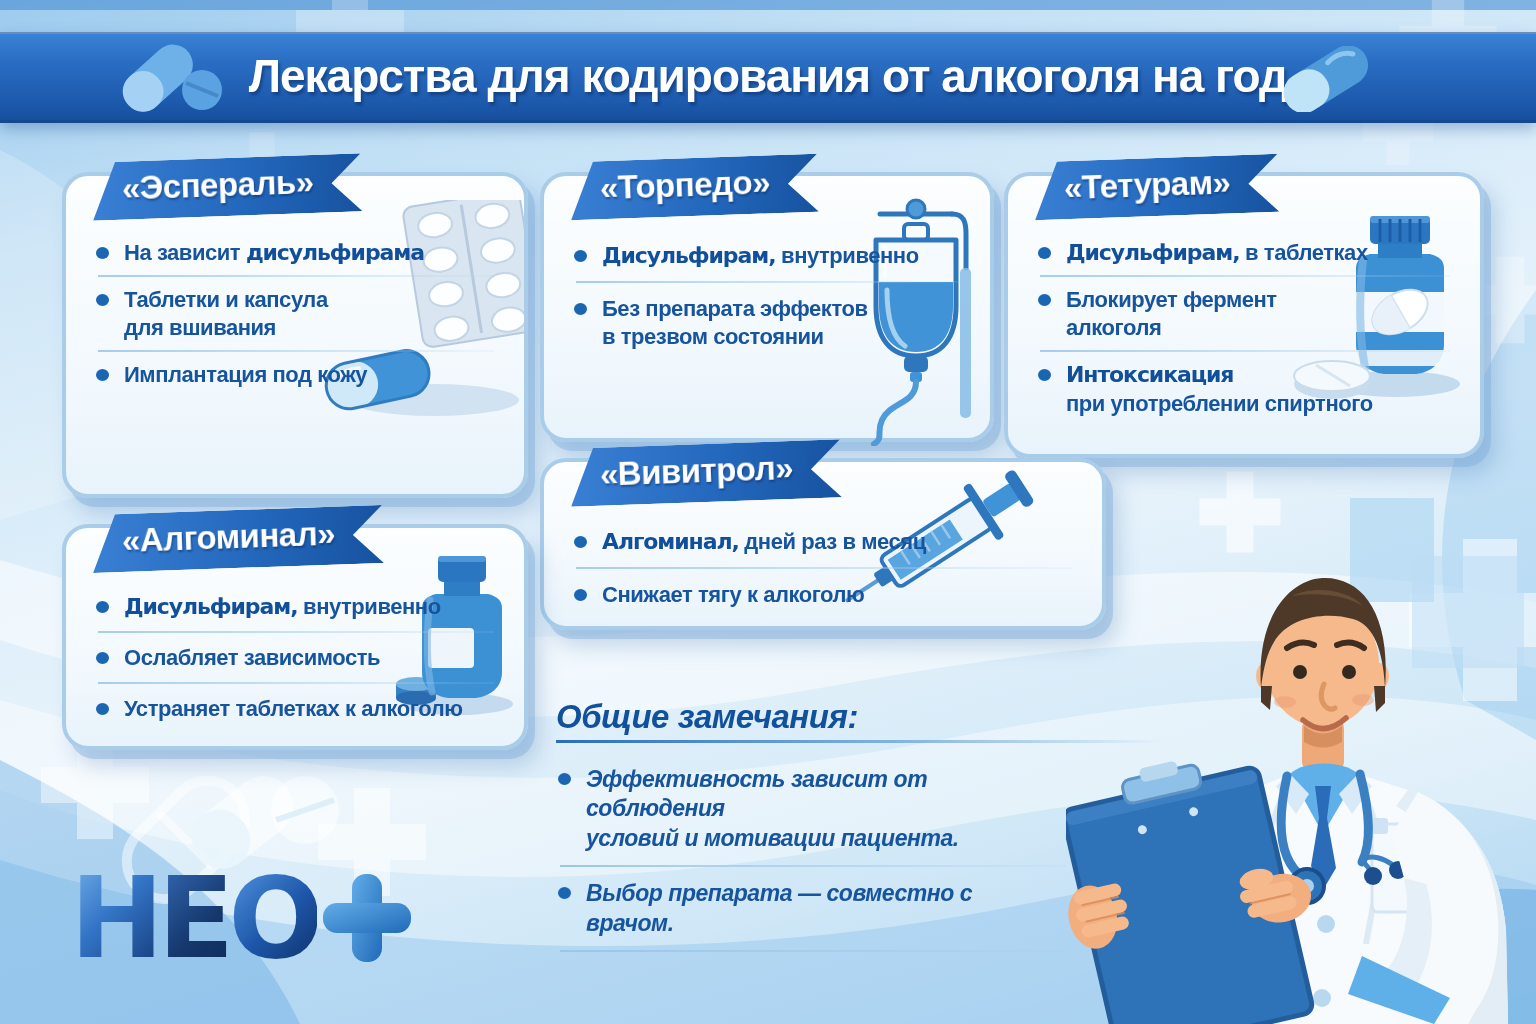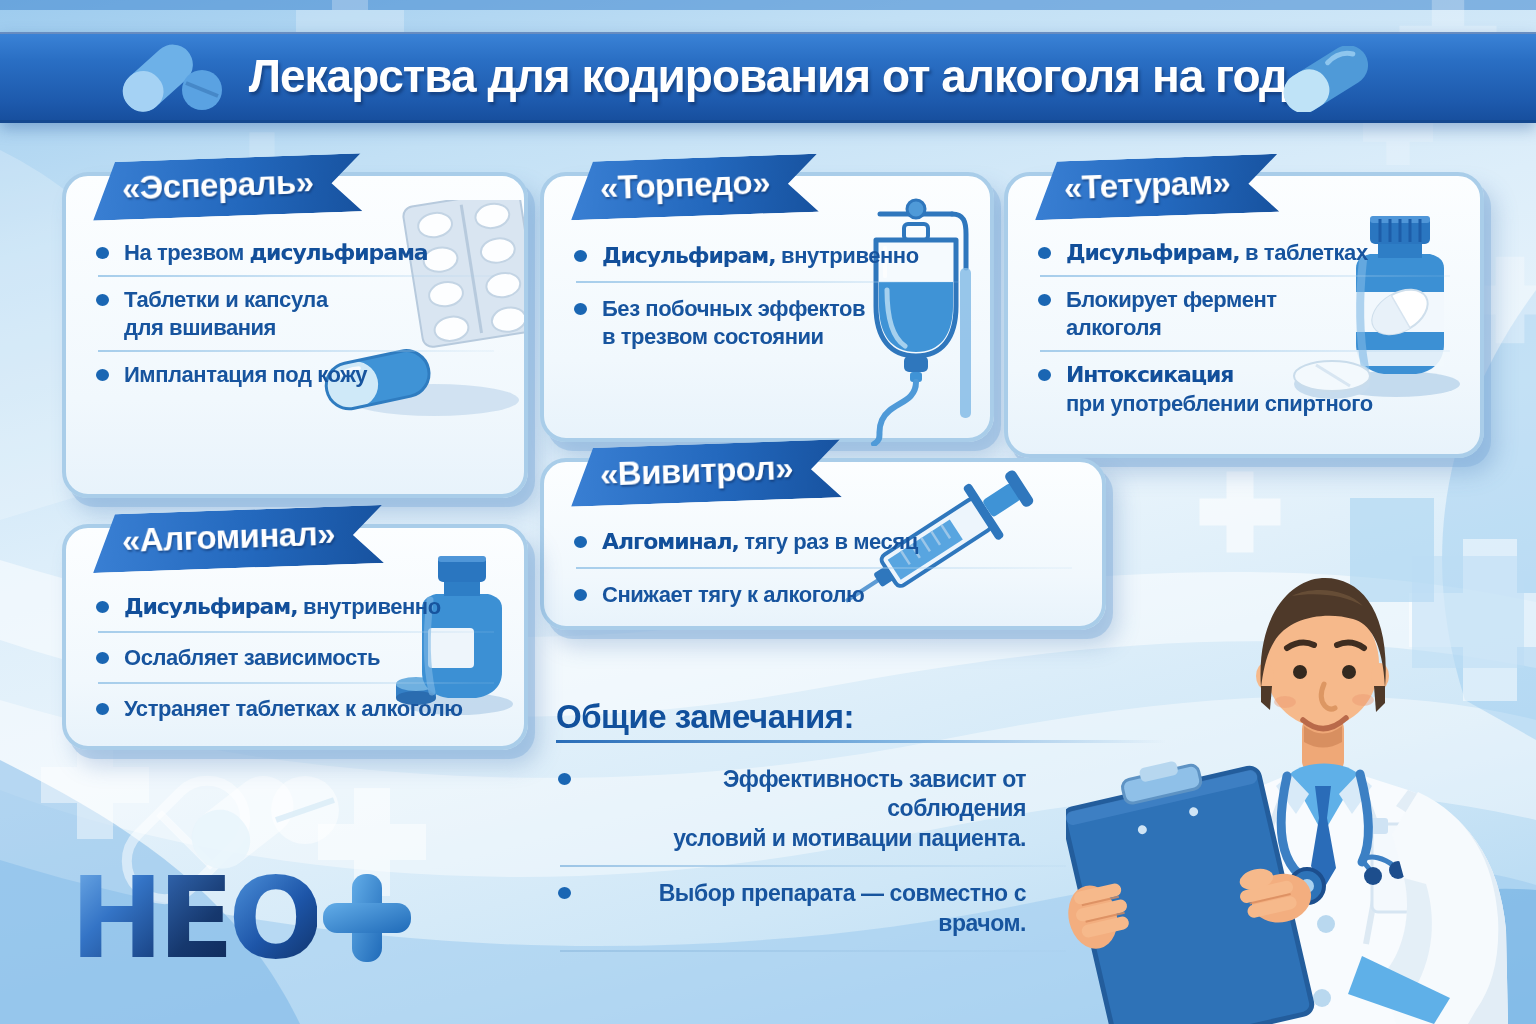--- a/index.html
+++ b/index.html
@@ -53,26 +53,26 @@
   .hvy{font-family:"DejaVu Sans",sans-serif;letter-spacing:-1.1px;color:#124f9a;}
 
   .art{position:absolute;z-index:0;}
   .art-esperal {right:0;  top:24px;}
   .art-torpedo {right:4px; top:22px;}
   .art-teturam {right:2px; top:28px;}
   .art-vivitrol{right:50px;top:4px;}
   .art-algominal{right:8px;top:16px;}
 
   
-  .notes{position:absolute;left:556px;top:698px;width:470px;z-index:2;}
+  .notes{position:absolute;left:556px;top:698px;width:470px;z-index:2;font-style:italic;}
   .notes h2{margin:0 0 4px 0;font-size:33px;font-weight:700;color:#11509c;letter-spacing:-.5px;}
   .notes .underline{width:610px;height:3px;margin:2px 0 6px 0;
     background:linear-gradient(90deg,#2a6db8 0%,#7fb3e0 55%,rgba(127,179,224,0) 100%);}
   .notes ul.rows{padding:4px 0 0 2px;}
-  .notes .row{padding:12px 0 14px;text-align:right;}
+  .notes .row{padding:12px 0 14px;}
   .notes .row::after{content:'';position:absolute;left:2px;right:-40px;bottom:0;height:2px;
     background:linear-gradient(90deg,#9cc5e6 0%,rgba(156,197,230,.1) 97%);}
   .notes .txt{font-size:23px;}
 
   
   .logo{position:absolute;left:70px;top:862px;z-index:2;display:flex;align-items:center;letter-spacing:-6px;}
   .logo span{font-family:"DejaVu Sans",sans-serif;font-size:112px;font-weight:700;line-height:1;
     -webkit-background-clip:text;background-clip:text;color:transparent;}
   .logo .l-n{background-image:linear-gradient(135deg,#74b0ea 0%,#3474c6 45%,#143a78 100%);}
   .logo .l-e{background-image:linear-gradient(135deg,#356cb8 0%,#16386e 60%,#0e2a5a 100%);}
@@ -165,21 +165,21 @@
       <g transform="translate(8,168) rotate(-12)">
         <rect x="0" y="0" width="104" height="46" rx="23" fill="#3f93d6"></rect>
         <rect x="0" y="0" width="52" height="46" rx="23" fill="#cfe9f8"></rect>
         <rect x="0" y="0" width="104" height="46" rx="23" fill="none" stroke="#2f7cc0" stroke-width="3"></rect>
         <path d="M14,12 q10,-6 22,-4" stroke="#ffffff" stroke-width="4" fill="none" stroke-linecap="round" opacity="0.8"></path>
       </g>
     </svg>
     <ul class="rows">
         <li class="row">
           <span class="dot"></span>
-          <p class="txt"><span>На трезвом </span><span class="hvy">дисульфирама</span></p>
+          <p class="txt"><span>На зависит </span><span class="hvy">дисульфирама</span></p>
         </li>
         <li class="row">
           <span class="dot"></span>
           <p class="txt"><span>Таблетки и капсула
 для вшивания</span></p>
         </li>
         <li class="row">
           <span class="dot"></span>
           <p class="txt"><span>Имплантация под кожу</span></p>
         </li>
@@ -204,21 +204,21 @@
       <rect x="50" y="174" width="12" height="10" rx="3" fill="#3f93d6"></rect>
       <path d="M56,184 C56,206 30,204 22,222 C16,235 24,240 14,246" stroke="#4f9ad8" stroke-width="6" fill="none" stroke-linecap="round"></path>
     </svg>
     <ul class="rows">
         <li class="row">
           <span class="dot"></span>
           <p class="txt"><span class="hvy">Дисульфирам,</span><span> внутривенно</span></p>
         </li>
         <li class="row">
           <span class="dot"></span>
-          <p class="txt"><span>Без побочных эффектов
+          <p class="txt"><span>Без препарата эффектов
 в трезвом состоянии</span></p>
         </li>
       </ul>
   </section>
 
   <section class="card c-teturam">
     <div class="ribbon">
       <span class="ribbon-text">«Тетурам»</span>
     </div>
     <svg class="art art-teturam" width="200" height="235" viewBox="0 0 200 235">
@@ -282,21 +282,21 @@
           <line x1="128" y1="64" x2="128" y2="80"></line>
         </g>
         <rect x="166" y="44" width="9" height="64" rx="4" fill="#2f77bd"></rect>
         <rect x="175" y="66" width="34" height="20" rx="4" fill="#3f93d6"></rect>
         <rect x="207" y="56" width="12" height="40" rx="5" fill="#2f77bd"></rect>
       </g>
     </svg>
     <ul class="rows">
         <li class="row">
           <span class="dot"></span>
-          <p class="txt"><span class="hvy">Алгоминал,</span><span> тягу раз в месяц</span></p>
+          <p class="txt"><span class="hvy">Алгоминал,</span><span> дней раз в месяц</span></p>
         </li>
         <li class="row">
           <span class="dot"></span>
           <p class="txt"><span>Снижает тягу к алкоголю</span></p>
         </li>
       </ul>
   </section>
 
   <section class="card c-algominal">
     <div class="ribbon">

